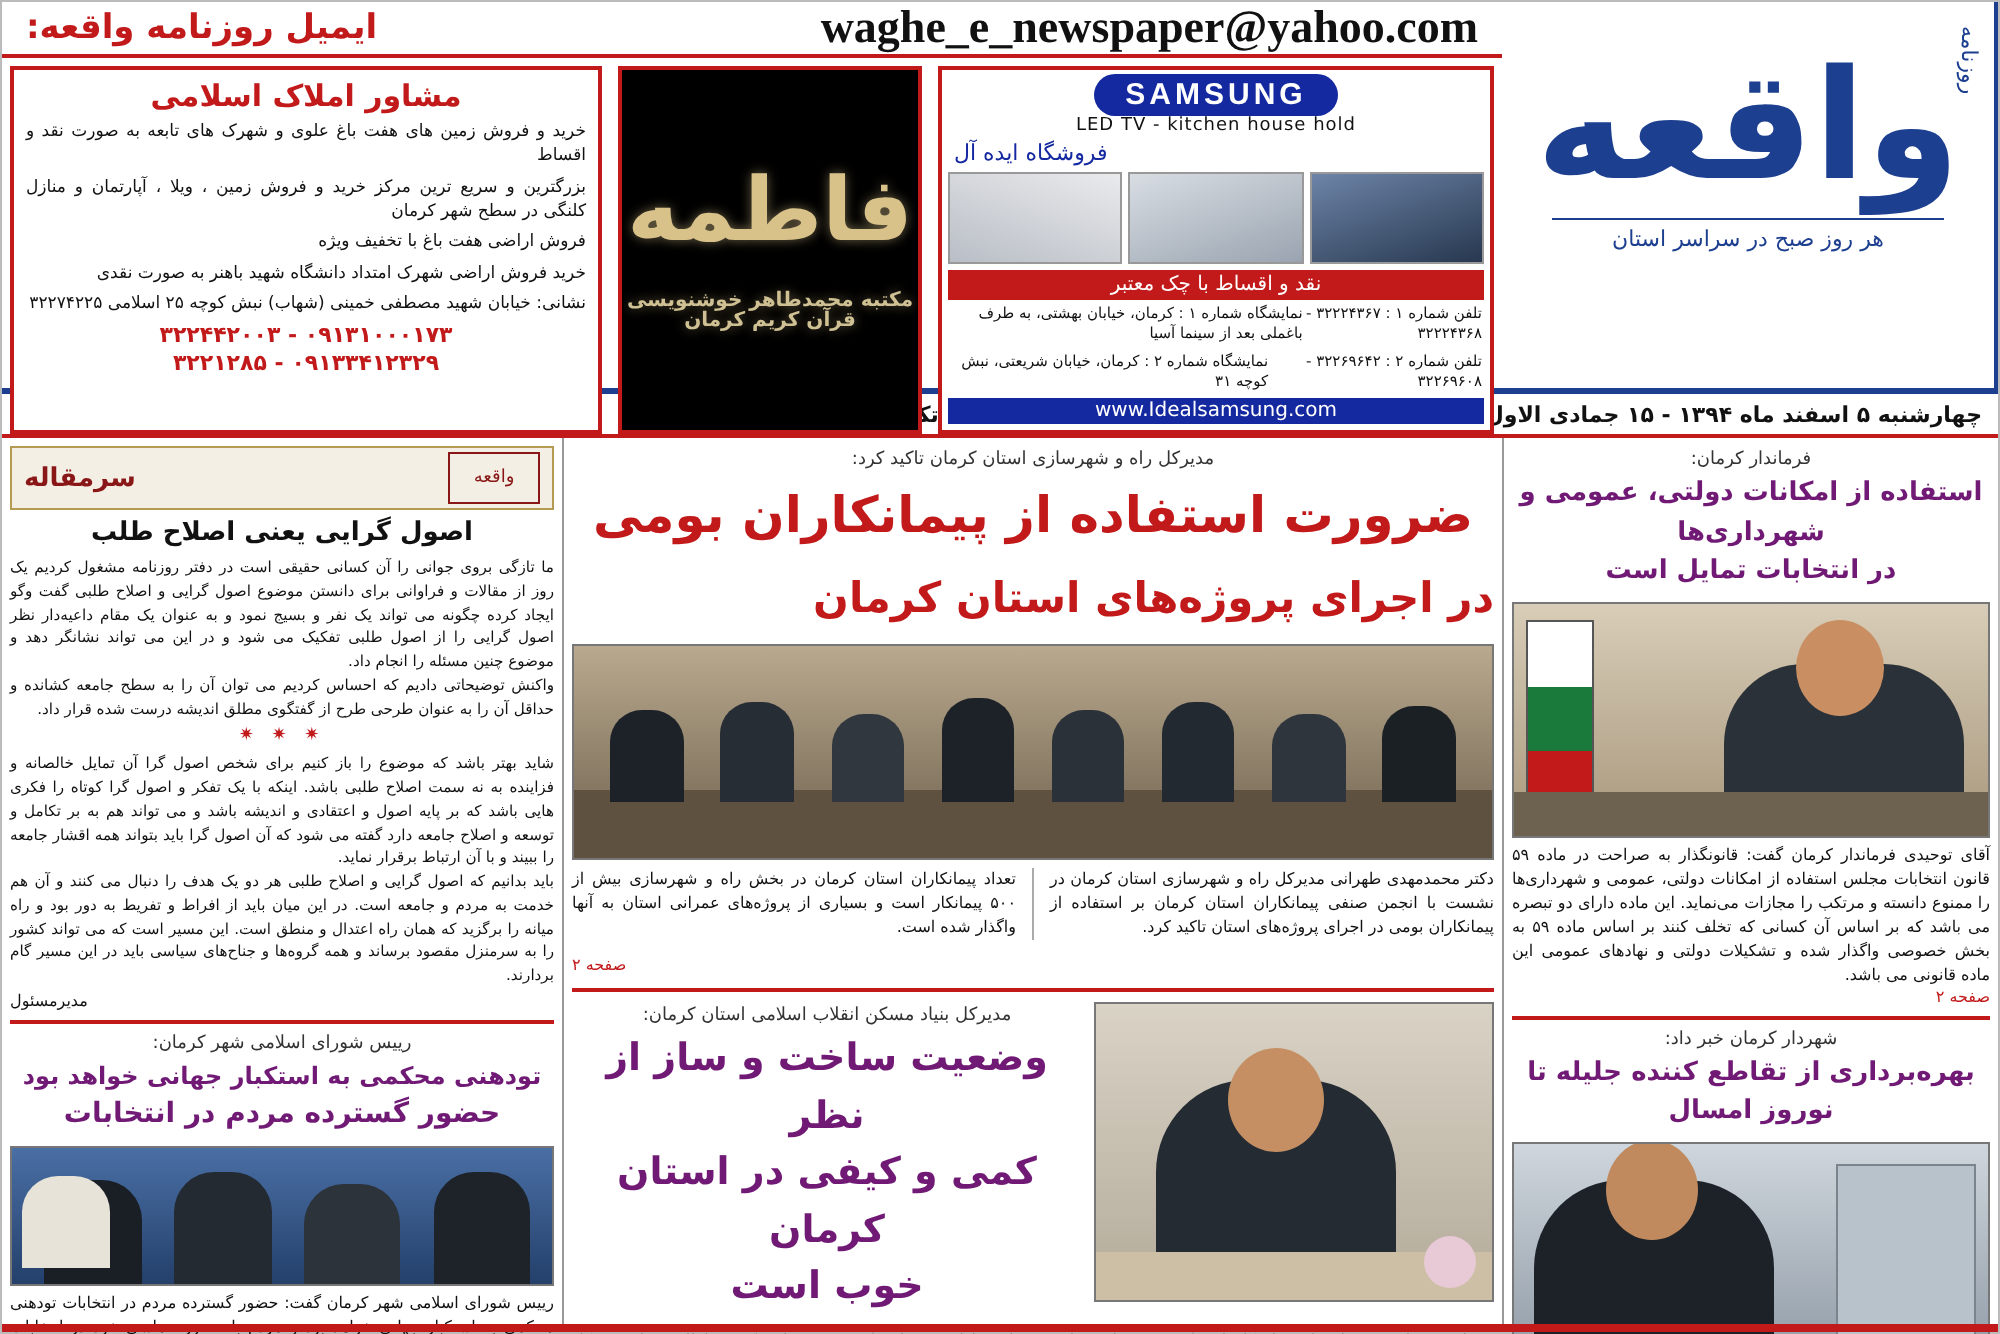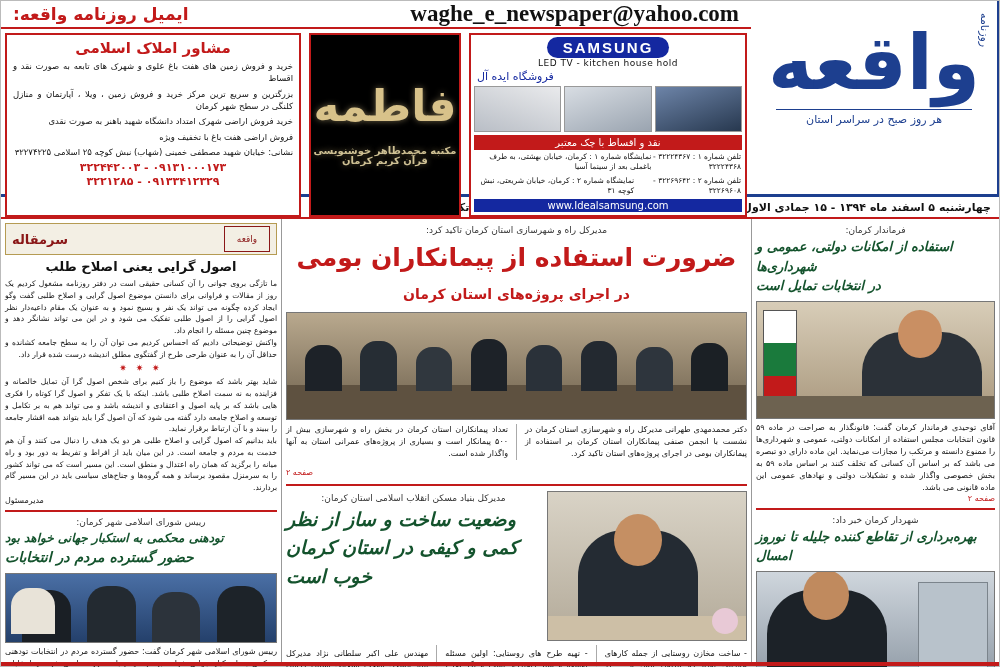--- a/index.html
+++ b/index.html
@@ -204,37 +204,37 @@
   .photo {
     width: 100%;
     border: 1px solid #777;
     background: #8a8f94;
     position: relative;
     overflow: hidden;
   }
   .ph-inner { position: absolute; inset: 0; }
 
   .hl {
-    color: #14532d; font-weight: bold; text-align: left; line-height: 1.5; font-style: italic;
+    color: #701a75; font-weight: bold; text-align: center; line-height: 1.5;
   }
   .kicker { font-size: 9px; color: #333; text-align: center; margin: 2px 0; }
   .body-txt {
     font-size: 8px; line-height: 1.5; color: #111; text-align: justify;
     margin: 3px 0 0;
   }
   .more { color: #c21a1a; font-size: 8px; }
   .rule-red { border-top: 2px solid #c21a1a; margin: 5px 0; }
 
   .headline-main {
     font-size: 25px; line-height: 1.55; color: #c21a1a; font-weight: bold;
     text-align: center; margin: 4px 0 6px;
   }
   .headline-sub {
-    font-size: 14px; line-height: 1.5; color: #c21a1a; font-weight: bold;
-    text-align: center;
+    font-size: 21px; line-height: 1.5; color: #c21a1a; font-weight: bold;
+    text-align: right;
   }
   .caption { font-size: 8px; color: #111; line-height: 1.5; text-align: justify; }
 
   
   .edit-head {
     display: flex; align-items: center; justify-content: space-between;
     background: #f3efe4; border: 1px solid #b59b52; padding: 2px 6px;
   }
   .edit-head .ttl { color: #8a1717; font-size: 13px; font-weight: bold; }
   .edit-head .stamp {
@@ -303,22 +303,22 @@
             <small>مکتبه محمدطاهر
 خوشنویسی قرآن کریم
 کرمان</small>
           </div>
         </div>
 
         <div class="ad-box ad-right">
           <h3>مشاور املاک اسلامی</h3>
           <p>خرید و فروش زمین های هفت باغ علوی و شهرک های تابعه به صورت نقد و اقساط</p>
           <p>بزرگترین و سریع ترین مرکز خرید و فروش زمین ، ویلا ، آپارتمان و منازل کلنگی در سطح شهر کرمان</p>
+          <p>فروش اراضی هفت باغ با تخفیف ویژه</p>
           <p>خرید فروش اراضی شهرک امتداد دانشگاه شهید باهنر به صورت نقدی</p>
-          <p>فروش اراضی هفت باغ با تخفیف ویژه</p>
           <p class="tiny">نشانی: خیابان شهید مصطفی خمینی (شهاب) نبش کوچه ۲۵ اسلامی ۳۲۲۷۴۲۲۵</p>
           <div class="phones">۰۹۱۳۱۰۰۰۱۷۳ - ۳۲۲۴۴۲۰۰۳</div>
           <div class="phones">۰۹۱۳۳۴۱۲۳۲۹ - ۳۲۲۱۲۸۵</div>
         </div>
 
       </div>
     </div>
   </div>
 
   <div class="datebar">

